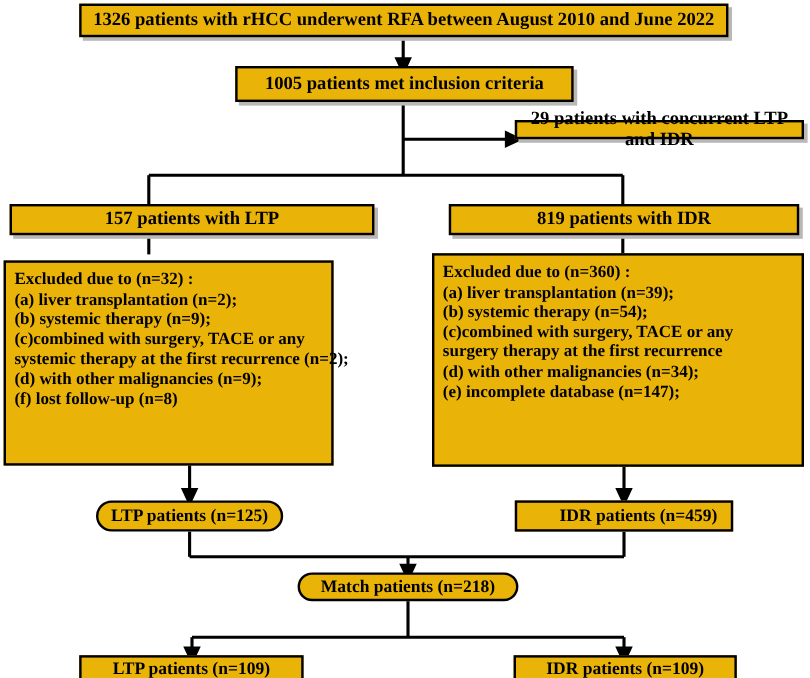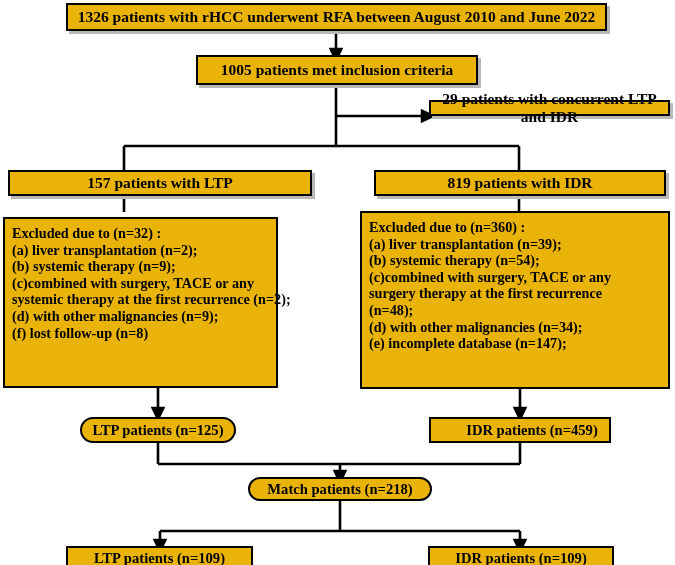--- a/index.html
+++ b/index.html
@@ -125,21 +125,20 @@
     <span class="line">(d) with other malignancies (n=9);</span>
     <span class="line">(f) lost follow-up (n=8)</span>
   </div>
 
   <div class="node listbox fs14" style="left:360px; top:211px; width:310px; height:178px;">
     <span class="line">Excluded due to (n=360) :</span>
     <span class="line">(a) liver transplantation (n=39);</span>
     <span class="line">(b) systemic therapy (n=54);</span>
     <span class="line">(c)combined with surgery, TACE or any</span>
     <span class="line">surgery therapy at the first recurrence</span>
-    <span class="line">(n=48);</span>
     <span class="line">(d) with other malignancies (n=34);</span>
     <span class="line">(e) incomplete database (n=147);</span>
   </div>
 
   <div class="node center fs15" style="left:80px; top:417px; width:156px; height:26px;border-radius:13px;">
     <span>LTP patients (n=125)</span>
   </div>
 
   <div class="node center fs15" style="left:429px; top:417px; width:182px; height:26px;padding-left:24px;">
     <span>IDR patients (n=459)</span>

